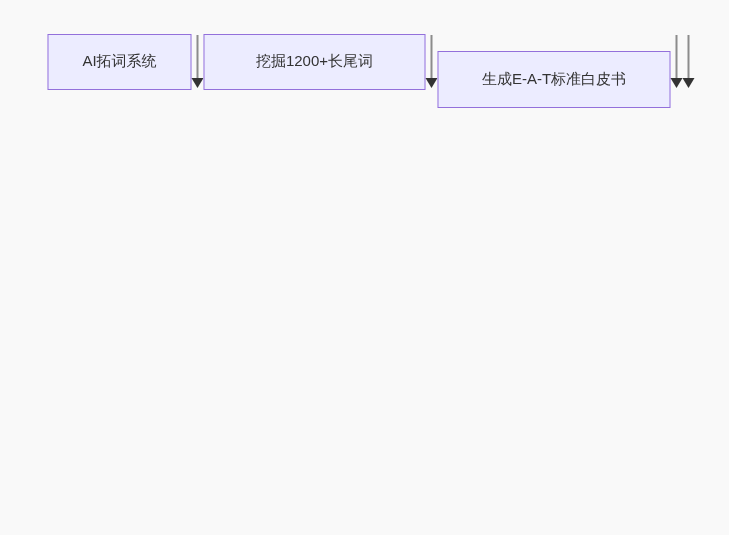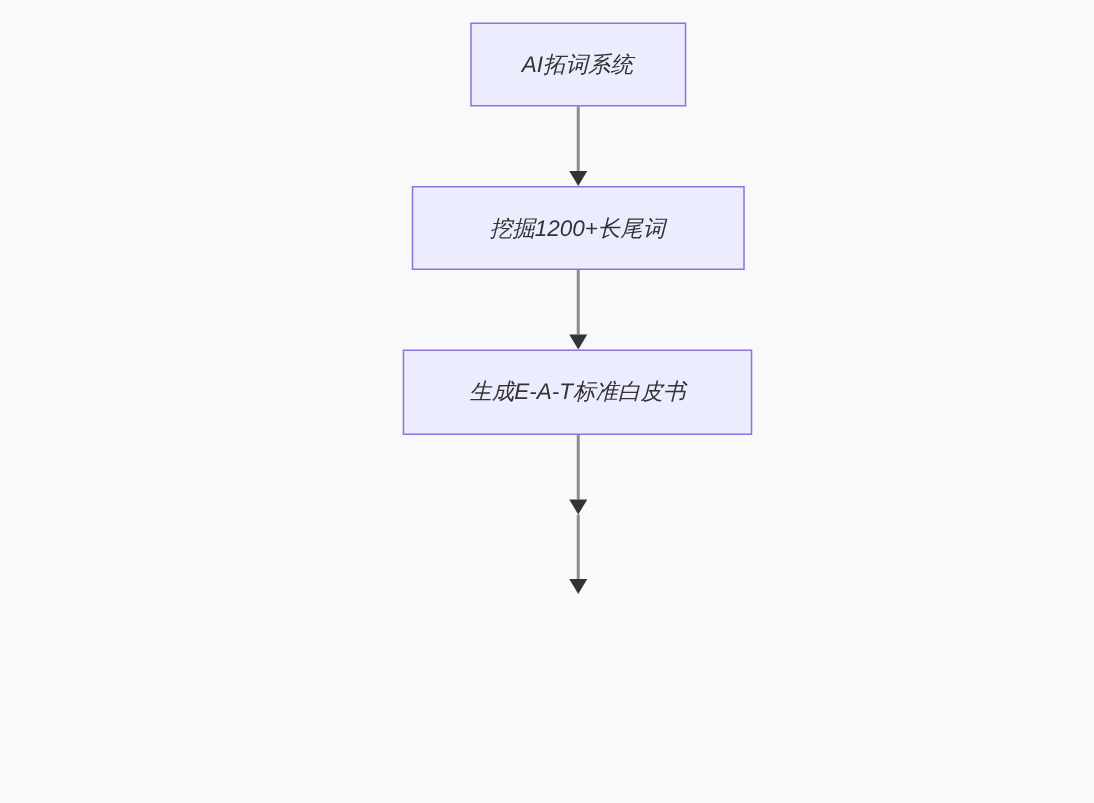--- a/index.html
+++ b/index.html
@@ -10,46 +10,45 @@
     width: 729px;
     height: 535px;
     background: var(--canvas-bg, #f9f9f9);
     font-family: "Liberation Sans", "DejaVu Sans", sans-serif;
     overflow: hidden;
     position: relative;
   }
   .flowchart {
     position: absolute;
     top: 15px;
-    left: 385px;
+    left: 371px;
     transform: translateX(-50%);
     display: flex;
-    flex-direction: column;
+    flex-direction: row;
     align-items: center;
-    font-style: italic;
   }
   .node {
     box-sizing: border-box;
     height: 57px;
     background: var(--node-fill, #ECECFF);
     border: 1px solid var(--node-border, #9370DB);
     color: var(--text-color, #333333);
     font-size: 15px;
     display: flex;
     align-items: center;
     justify-content: center;
     text-align: center;
     white-space: nowrap;
   }
   
   .node:nth-of-type(1) { width: 144px; height: 56px; }
   .node:nth-of-type(2) { width: 192px; }
   .node:nth-of-type(3) { width: 222px; height: 56px; text-align: center; }
   .node:nth-of-type(4) { width: 216px; height: 56px; }
-  .node:nth-of-type(5) { width: 233px; }
+  .node:nth-of-type(5) { width: 233px; margin-top: 36px; }
   .connector {
     display: flex;
     flex-direction: column;
     align-items: center;
     height: 53px;
   }
   .connector .line {
     width: 2px;
     flex: 1 1 auto;
     background: #8c8c8c;

